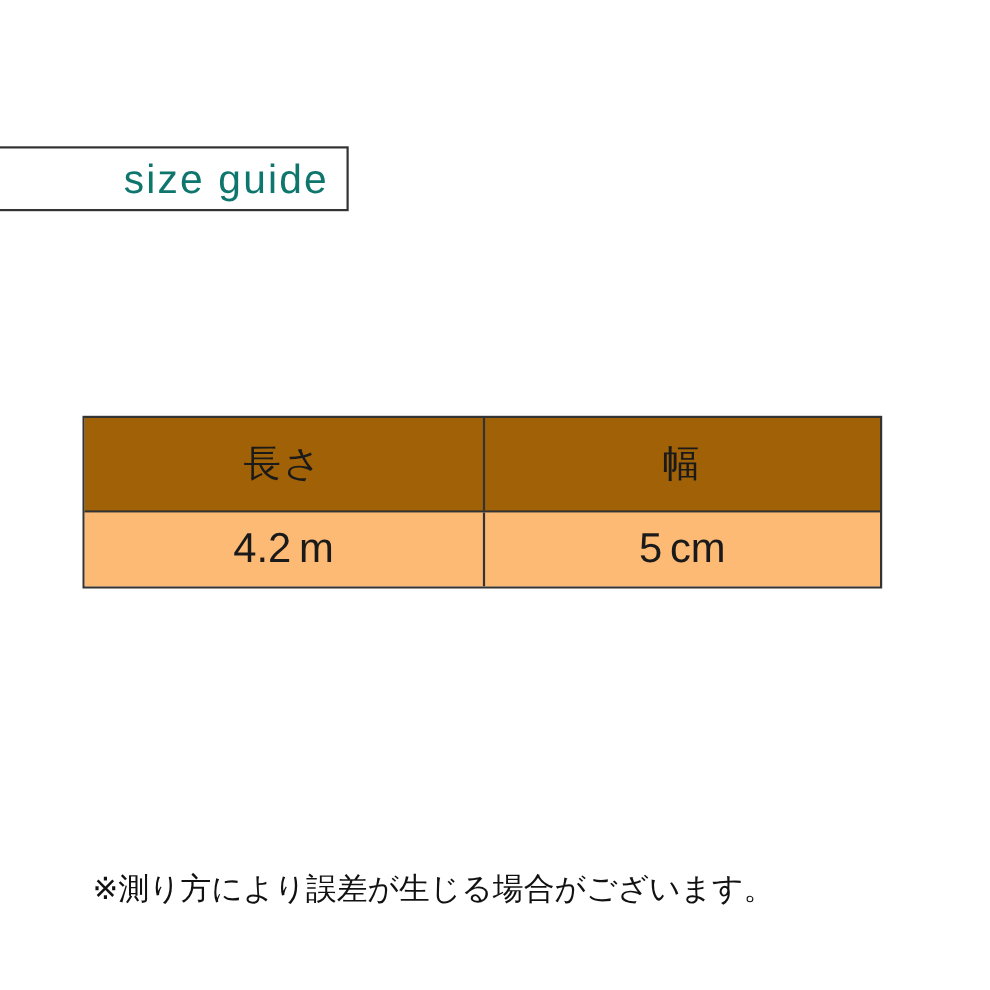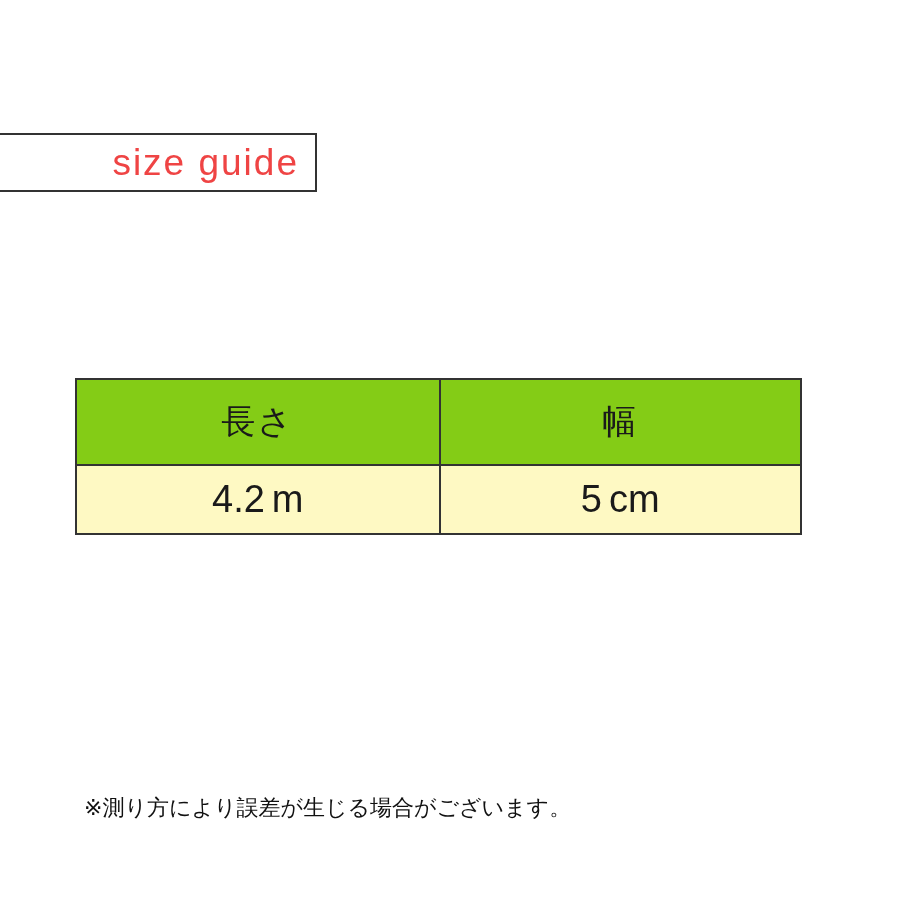--- a/index.html
+++ b/index.html
@@ -22,64 +22,64 @@
     background: #ffffff;
     border: 2px solid #333333;
     display: flex;
     align-items: center;
     justify-content: flex-end;
     padding-right: 16px;
   }
   .title-text {
     font-size: 37px;
     letter-spacing: 2px;
-    color: #ef4444;
+    color: #0f766e;
     white-space: nowrap;
   }
 
   
   .size-table {
     position: absolute;
     left: 75px;
     top: 378px;
     width: 727px;
     height: 157px;
     border: 2px solid #333333;
     display: flex;
     flex-direction: column;
   }
   .table-header-row {
     display: flex;
     flex: 0 0 86px;
-    background: #84cc16;
+    background: #a16207;
     border-bottom: 2px solid #333333;
   }
   .table-data-row {
     display: flex;
     flex: 1 1 auto;
-    background: #fef9c3;
+    background: #fdba74;
   }
   .cell {
     flex: 1 1 50%;
     display: flex;
     align-items: center;
     justify-content: center;
     white-space: nowrap;
   }
   .cell + .cell { border-left: 2px solid #333333; }
   .header-cell { font-size: 34px; letter-spacing: 2px; color: #1a1a1a; }
   .data-cell { font-size: 38px; color: #1a1a1a; }
   .data-cell .unit { margin-left: 7px; }
 
   
   .footnote {
     position: absolute;
     left: 84px;
     top: 792px;
-    font-size: 22px;
+    font-size: 28px;
     line-height: 32px;
     color: #111111;
     white-space: nowrap;
   }
   .footnote-line2 { padding-left: 14px; }
 </style>
 </head>
 <body>
 
 <div class="title-box">

